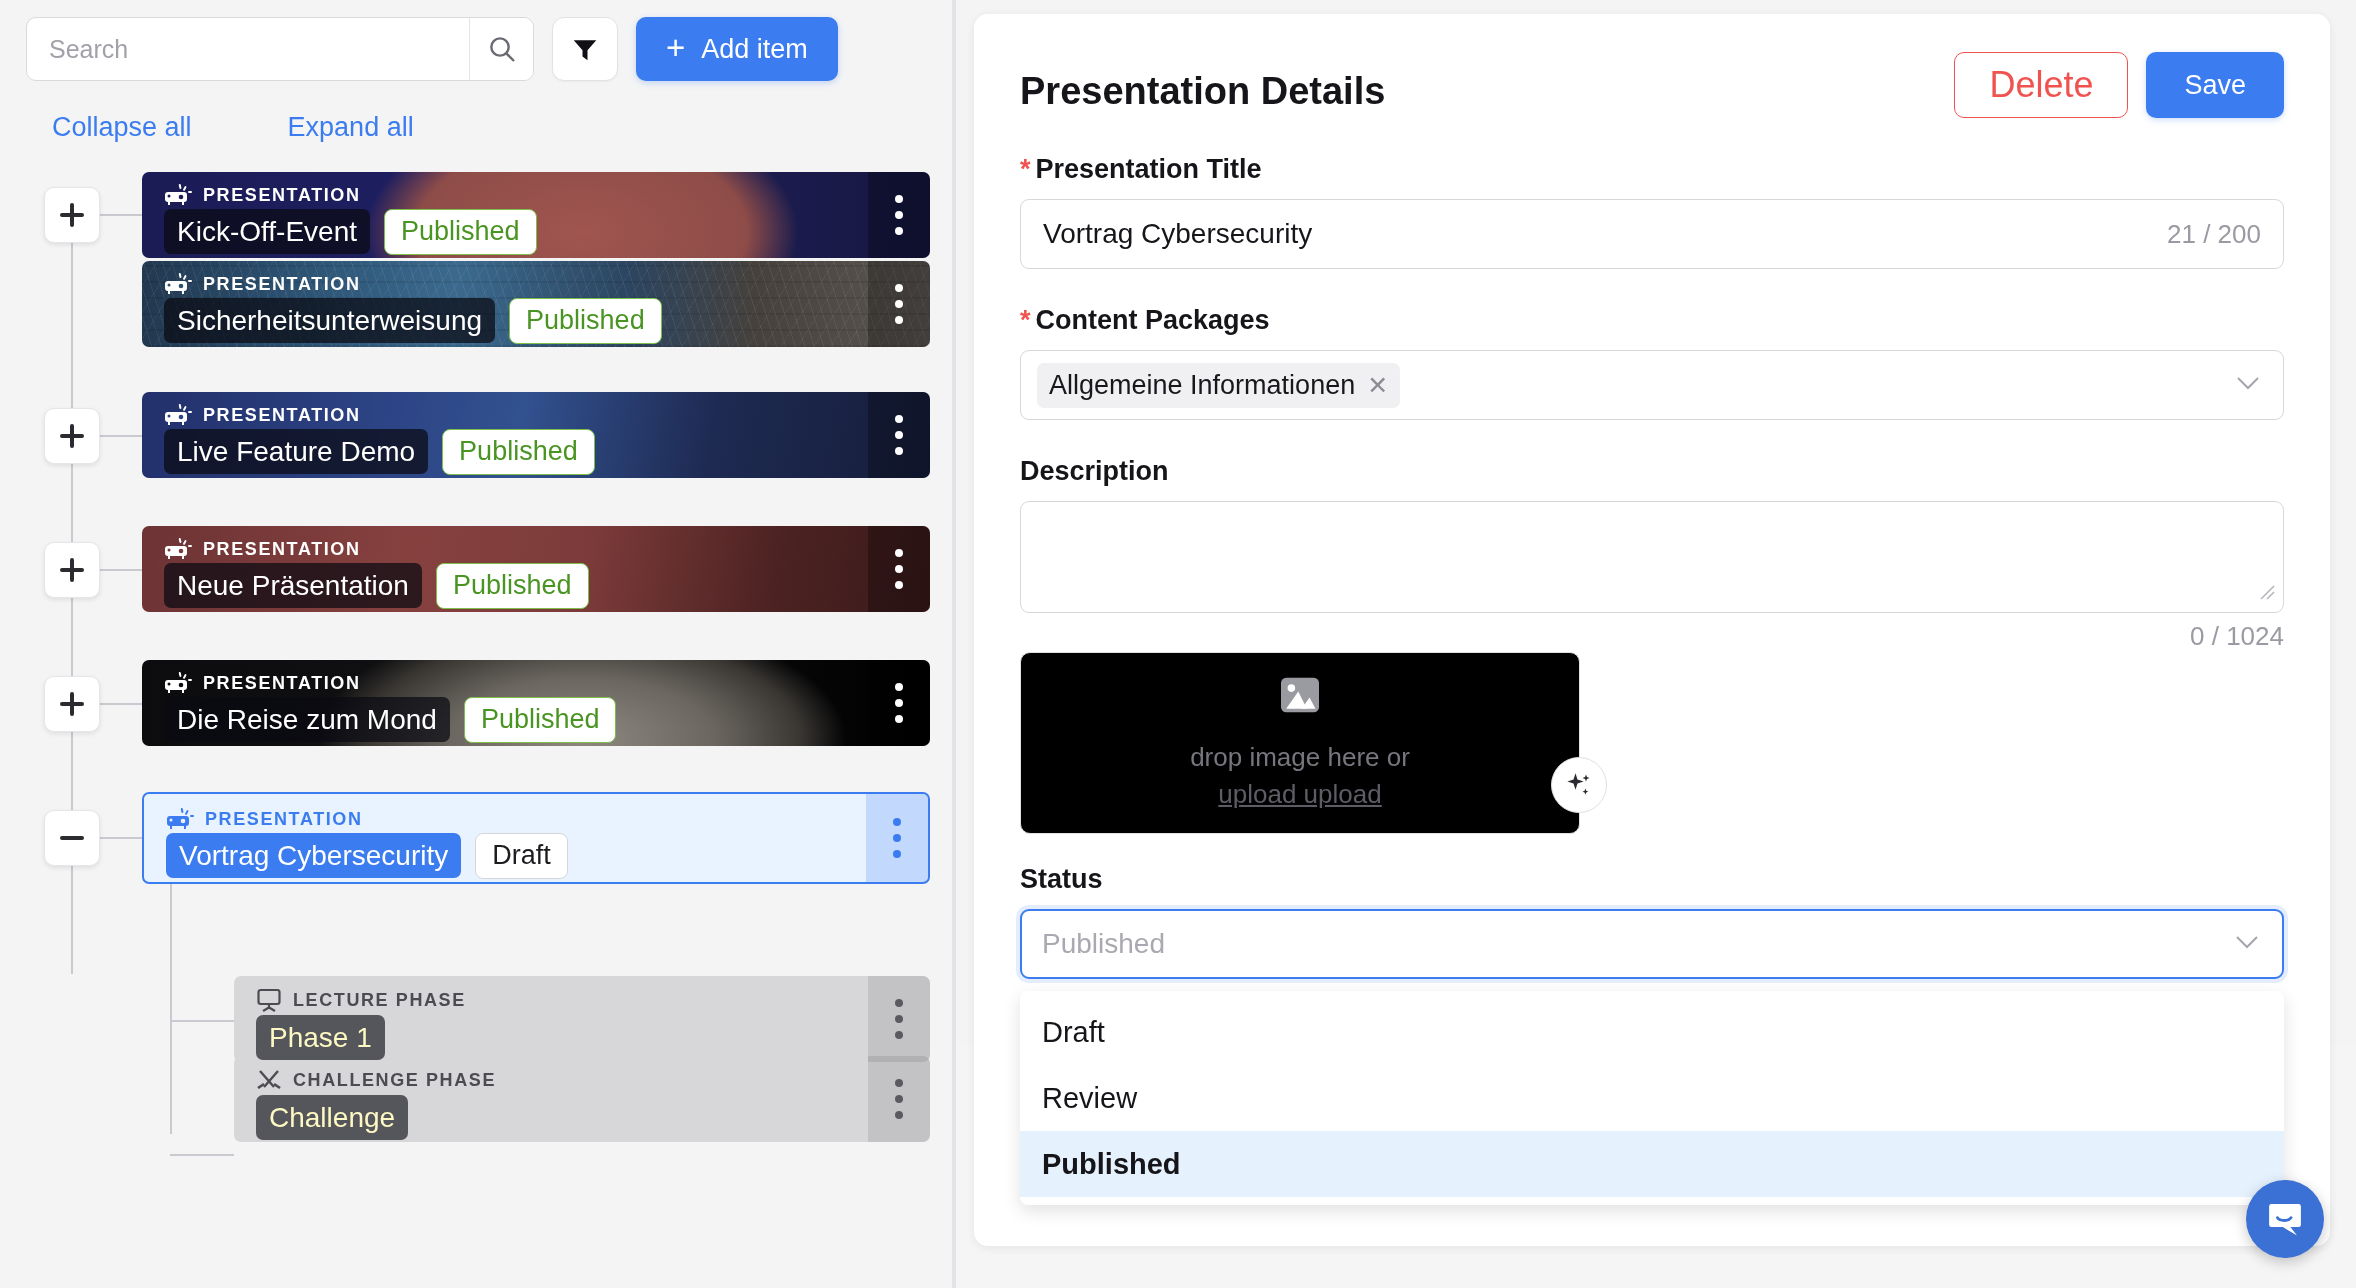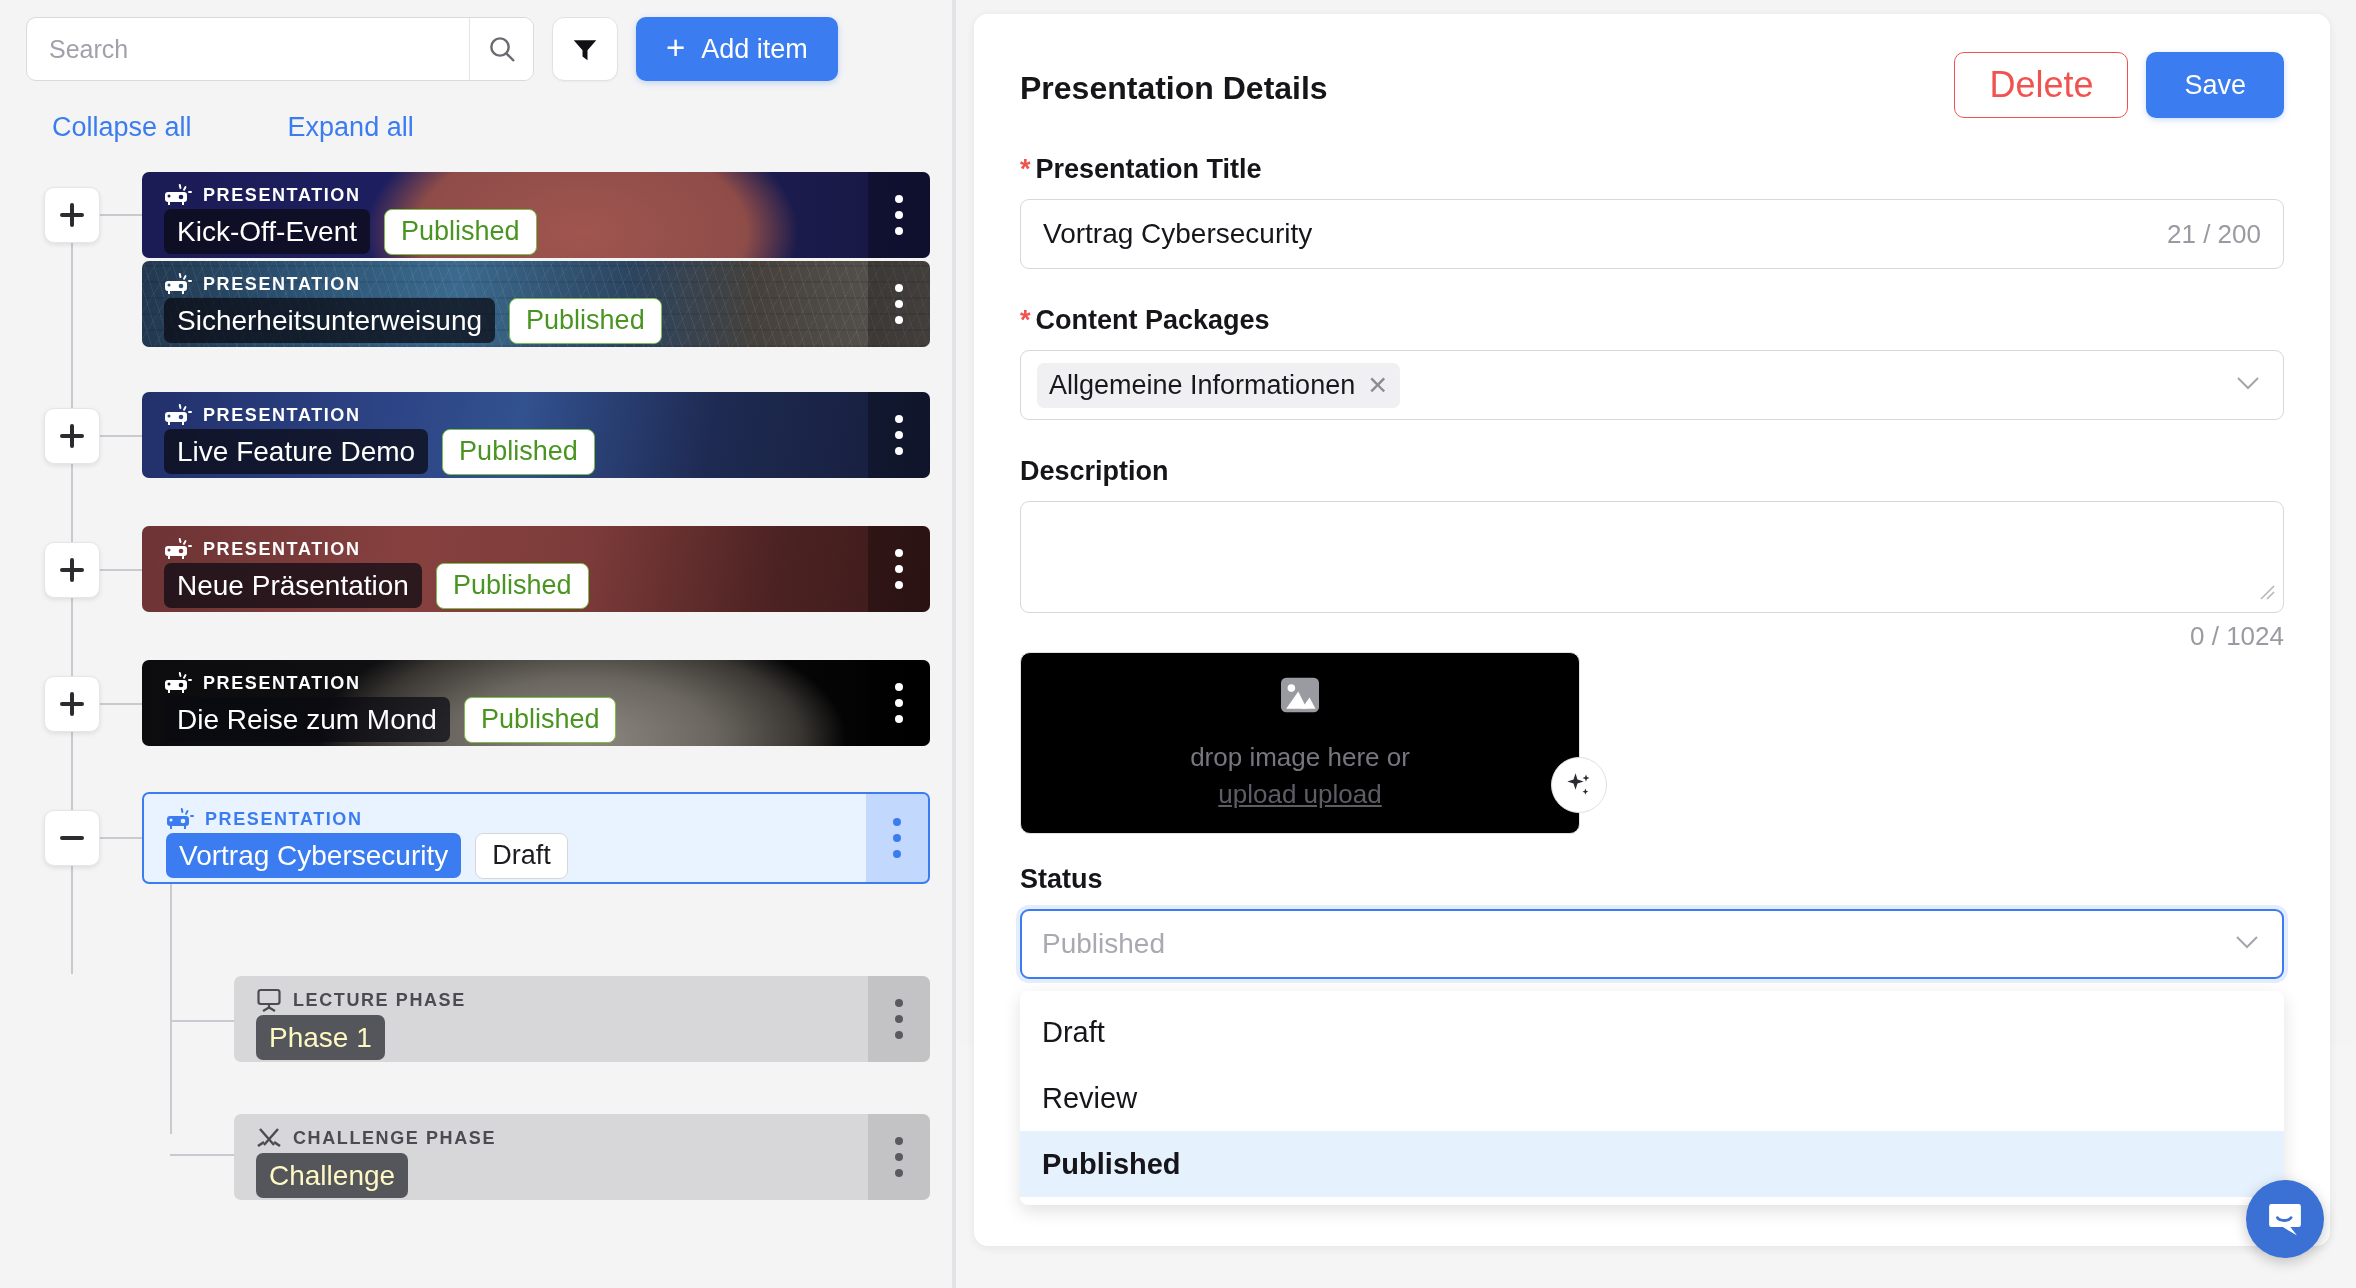--- a/index.html
+++ b/index.html
@@ -232,21 +232,21 @@
     background: #ffffff;
     border-radius: 14px;
     box-shadow: 0 2px 10px rgba(0,0,0,.07);
     padding: 38px 46px;
     overflow: visible;
   }
 
   .detail-head {
     display: flex; align-items: flex-start; justify-content: space-between;
   }
-  .detail-title { font-size: 32px; font-weight: bold; color: #15151a; margin: 18px 0 0 0; }
+  .detail-title { font-size: 38px; font-weight: bold; color: #15151a; margin: 18px 0 0 0; }
   .head-btns { display: flex; gap: 18px; }
   .btn-delete {
     height: 66px; padding: 0 34px;
     background: #fff; color: #f0534f;
     border: 1.5px solid #f0534f; border-radius: 10px;
     font-size: 36px; cursor: pointer;
     font-family: "Liberation Sans", sans-serif;
   }
   .btn-save {
     height: 66px; padding: 0 38px;
@@ -648,21 +648,21 @@
             <span class="title-pill">Phase 1</span>
           </div>
         </div>
         <div class="kebab">
           <i></i>
             <i></i>
             <i></i>
         </div>
       </div>
 
-      <div class="card phase dark-text" style="left:234px; top:946px; width:696px; background:#d7d7d9;">
+      <div class="card phase dark-text" style="left:234px; top:888px; width:696px; background:#d7d7d9;">
         <div class="content">
           <div class="kind">
             <svg width="26" height="24" viewBox="0 0 26 24">
               <line x1="4" y1="3" x2="18" y2="19" stroke="#4b4b52" stroke-width="2.4"></line>
               <line x1="22" y1="3" x2="8" y2="19" stroke="#4b4b52" stroke-width="2.4"></line>
               <line x1="2" y1="20" x2="8" y2="16" stroke="#4b4b52" stroke-width="2.6"></line>
               <line x1="24" y1="20" x2="18" y2="16" stroke="#4b4b52" stroke-width="2.6"></line>
             </svg>
             <span>CHALLENGE PHASE</span>
           </div>

